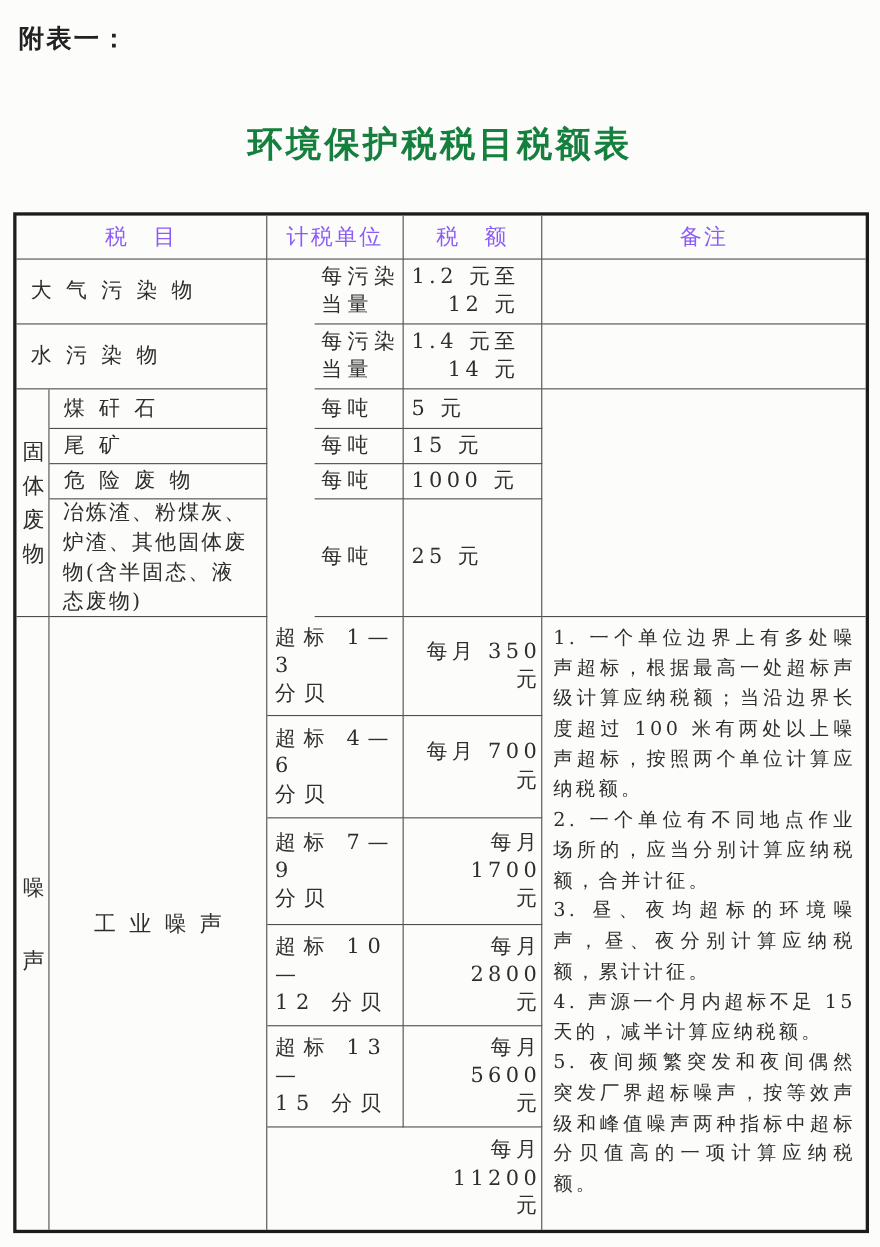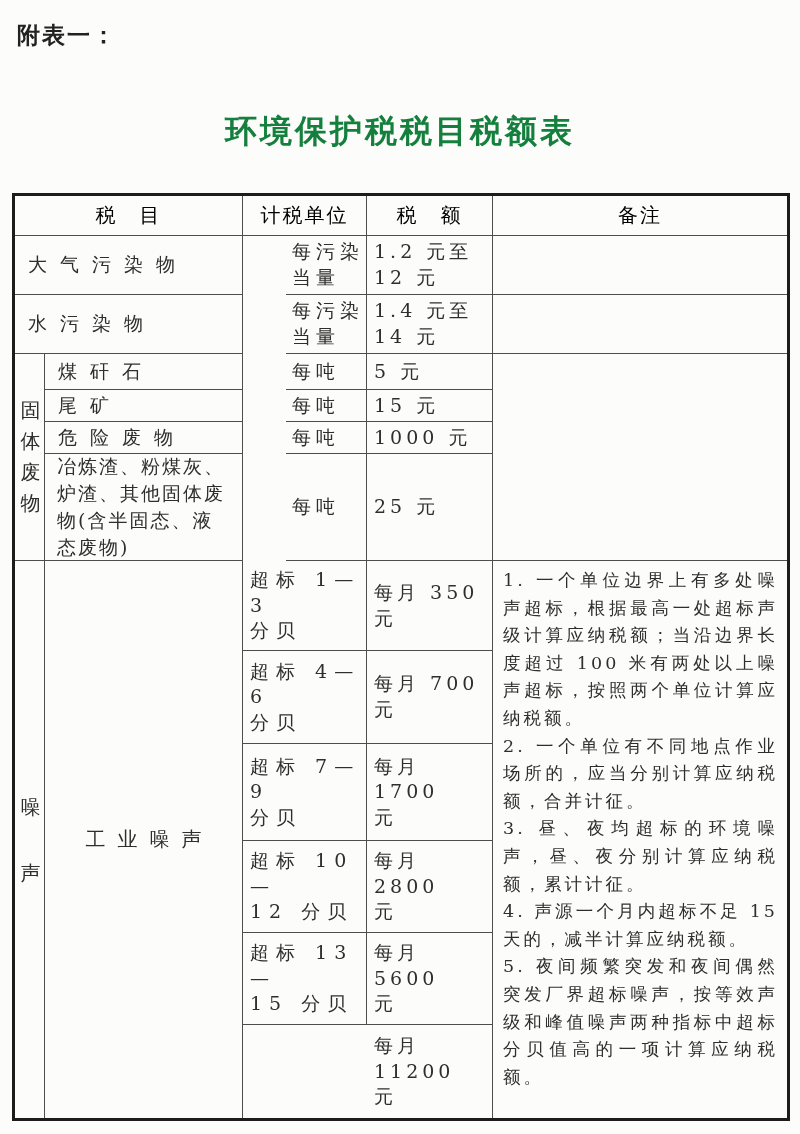--- a/index.html
+++ b/index.html
@@ -33,25 +33,25 @@
   .cell{
     box-sizing:border-box;
     border-right:1.5px solid #4d4d4d;
     border-bottom:1.5px solid #4d4d4d;
     display:flex;align-items:center;
     font-size:19px;line-height:1.35;
     overflow:hidden;
   }
   .no-br{border-right:none;}
   .no-bb{border-bottom:none;}
-  .hd{justify-content:center;font-size:20px;letter-spacing:2px;color:#000000;}
+  .hd{justify-content:center;font-size:20px;letter-spacing:2px;color:#8b5cf6;}
   .item{padding-left:13px;letter-spacing:13px;}
   .item-dense{padding:4px 8px 4px 12px;letter-spacing:2px;line-height:27px;align-items:center;}
   .unit{padding-left:6px;letter-spacing:5px;margin-left:43px;}
-  .amt{padding-left:7px;letter-spacing:4px;white-space:pre-line;}
+  .amt{padding-left:7px;letter-spacing:4px;white-space:pre-line;text-align:right;}
   .nunit{padding-left:7px;letter-spacing:7px;white-space:pre-line;}
   .vlabel{justify-content:center;}
   .vlabel span{display:block;width:22px;text-align:right;word-break:break-all;}
   .v-solid span{line-height:31px;font-size:20px;}
   .v-noise span{line-height:66px;font-size:20px;}
   .subgroup{justify-content:center;letter-spacing:12px;text-indent:12px;font-size:20px;}
   .remark{align-items:flex-start;padding:6px 9px 4px 10px;}
   .remark-body{width:100%;}
   .remark-body p{
     margin:0;font-size:17.5px;line-height:27.6px;letter-spacing:3px;

